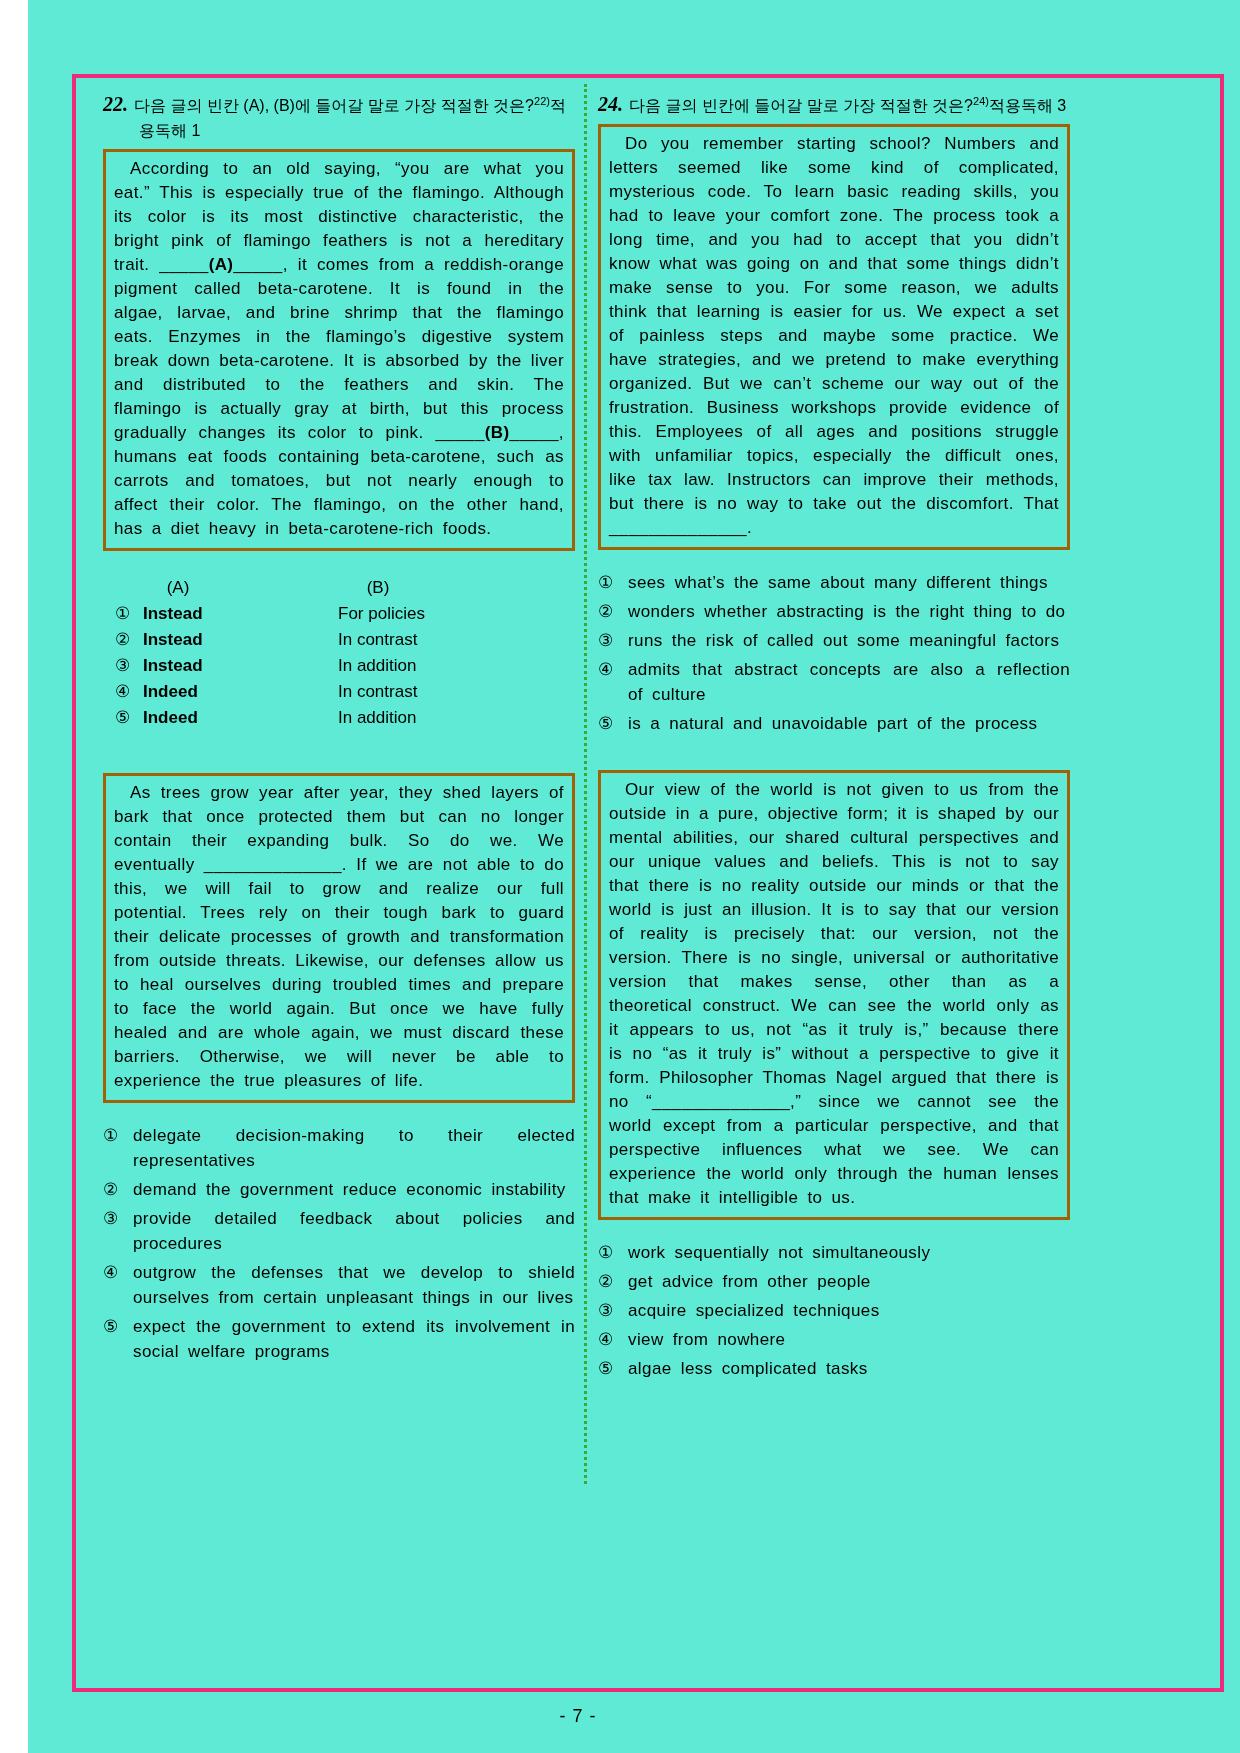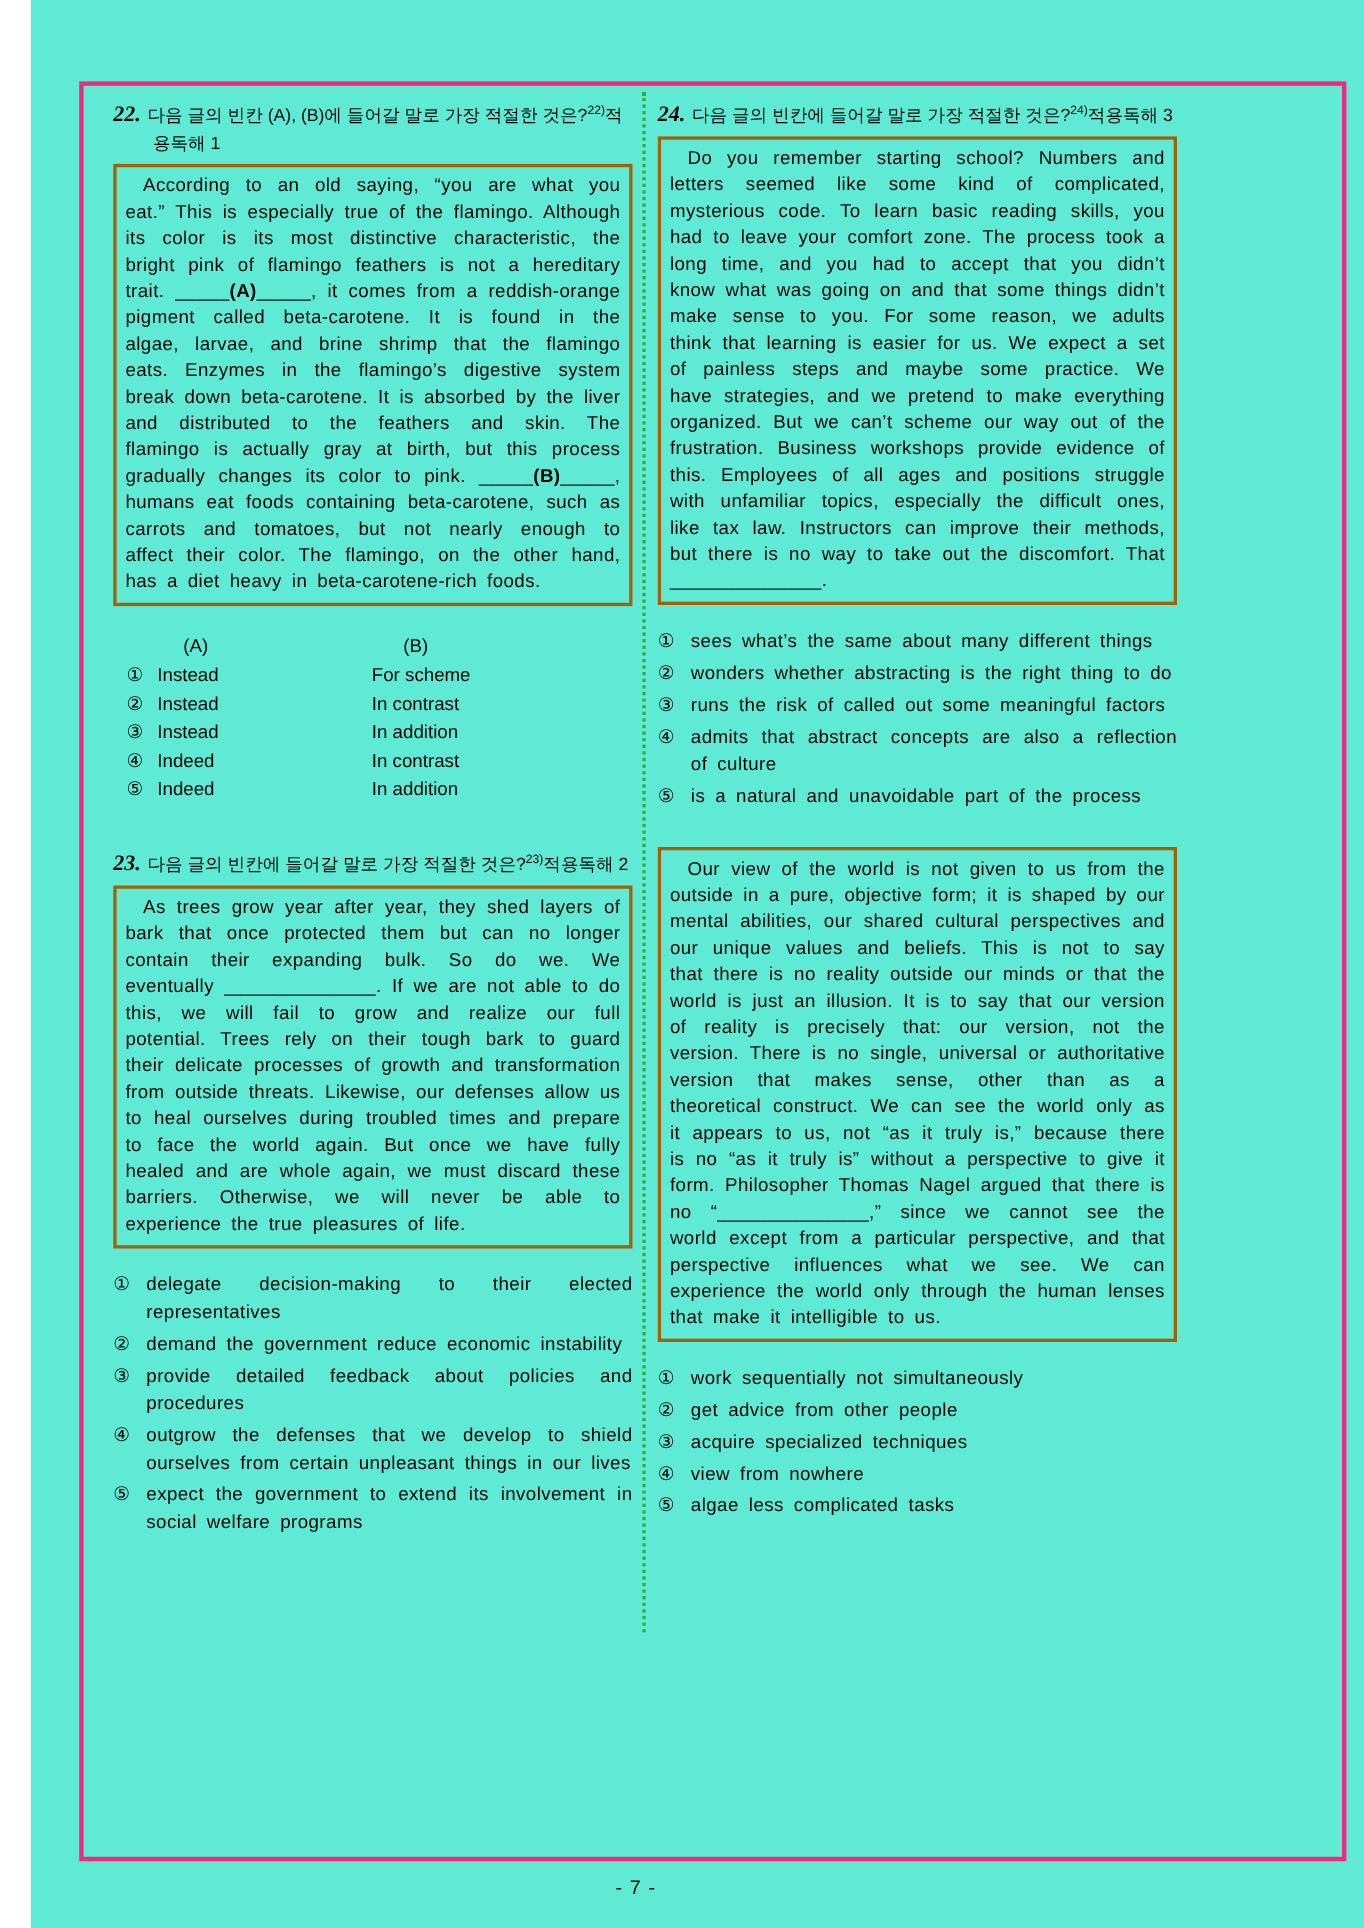--- a/index.html
+++ b/index.html
@@ -42,21 +42,21 @@
   .choice-row + .choice-row { margin-top:4px; }
   .choice-num { width:30px; flex:none; }
   .choice-text { flex:1; text-align:justify; letter-spacing:0.4px; word-spacing:4px; }
 
   .pairs { margin-top:24px; font-size:17px; line-height:26px; }
   .pair-head { display:flex; }
   .ph-a { width:150px; text-align:center; }
   .ph-b { width:250px; text-align:center; }
   .pair-row { display:flex; padding-left:12px; }
   .pr-num { width:28px; flex:none; }
-  .pr-a { width:195px; }
+  .pr-a { width:195px;font-weight:bold; }
   .pr-b { flex:1; }
 
   .q-gap { margin-top:42px; }
   .q-gap-sm { margin-top:34px; }
 
   .pageno {
     position:absolute; top:1706px; left:470px; width:160px; text-align:center;
     font-size:18px; letter-spacing:1px;
   }
 </style>
@@ -74,21 +74,21 @@
       <div class="pbox"><span>According to an old saying, “you are what you eat.” This is especially true of the flamingo. Although its color is its most distinctive characteristic, the bright pink of flamingo feathers is not a hereditary trait. _____</span><span class="b">(A)</span><span>_____, it comes from a reddish-orange pigment called beta-carotene. It is found in the algae, larvae, and brine shrimp that the flamingo eats. Enzymes in the flamingo’s digestive system break down beta-carotene. It is absorbed by the liver and distributed to the feathers and skin. The flamingo is actually gray at birth, but this process gradually changes its color to pink. _____</span><span class="b">(B)</span><span>_____, humans eat foods containing beta-carotene, such as carrots and tomatoes, but not nearly enough to affect their color. The flamingo, on the other hand, has a diet heavy in beta-carotene-rich foods.</span></div>
       <div class="pairs">
         <div class="pair-head">
             <span class="ph-a">(A)</span>
             <span class="ph-b">(B)</span>
           </div>
         <div>
             <div class="pair-row">
               <span class="pr-num">①</span>
               <span class="pr-a">Instead</span>
-              <span class="pr-b">For scheme</span>
+              <span class="pr-b">For policies</span>
             </div>
             <div class="pair-row">
               <span class="pr-num">②</span>
               <span class="pr-a">Instead</span>
               <span class="pr-b">In contrast</span>
             </div>
             <div class="pair-row">
               <span class="pr-num">③</span>
               <span class="pr-a">Instead</span>
               <span class="pr-b">In addition</span>
@@ -101,21 +101,20 @@
             <div class="pair-row">
               <span class="pr-num">⑤</span>
               <span class="pr-a">Indeed</span>
               <span class="pr-b">In addition</span>
             </div>
           </div>
       </div>
     </section>
 
     <section class="q-gap">
-      <div class="qhead"><span class="qnum">23.</span><span class="qprompt">다음 글의 빈칸에 들어갈 말로 가장 적절한 것은?</span><span class="qsup">23)</span><span class="qtag">적용독해 2</span></div>
       <div class="pbox"><span>As trees grow year after year, they shed layers of bark that once protected them but can no longer contain their expanding bulk. So do we. We eventually ______________. If we are not able to do this, we will fail to grow and realize our full potential. Trees rely on their tough bark to guard their delicate processes of growth and transformation from outside threats. Likewise, our defenses allow us to heal ourselves during troubled times and prepare to face the world again. But once we have fully healed and are whole again, we must discard these barriers. Otherwise, we will never be able to experience the true pleasures of life.</span></div>
       <div class="choices">
           <div class="choice-row">
             <span class="choice-num">①</span>
             <span class="choice-text">delegate decision-making to their elected representatives</span>
           </div>
           <div class="choice-row">
             <span class="choice-num">②</span>
             <span class="choice-text">demand the government reduce economic instability</span>
           </div>

